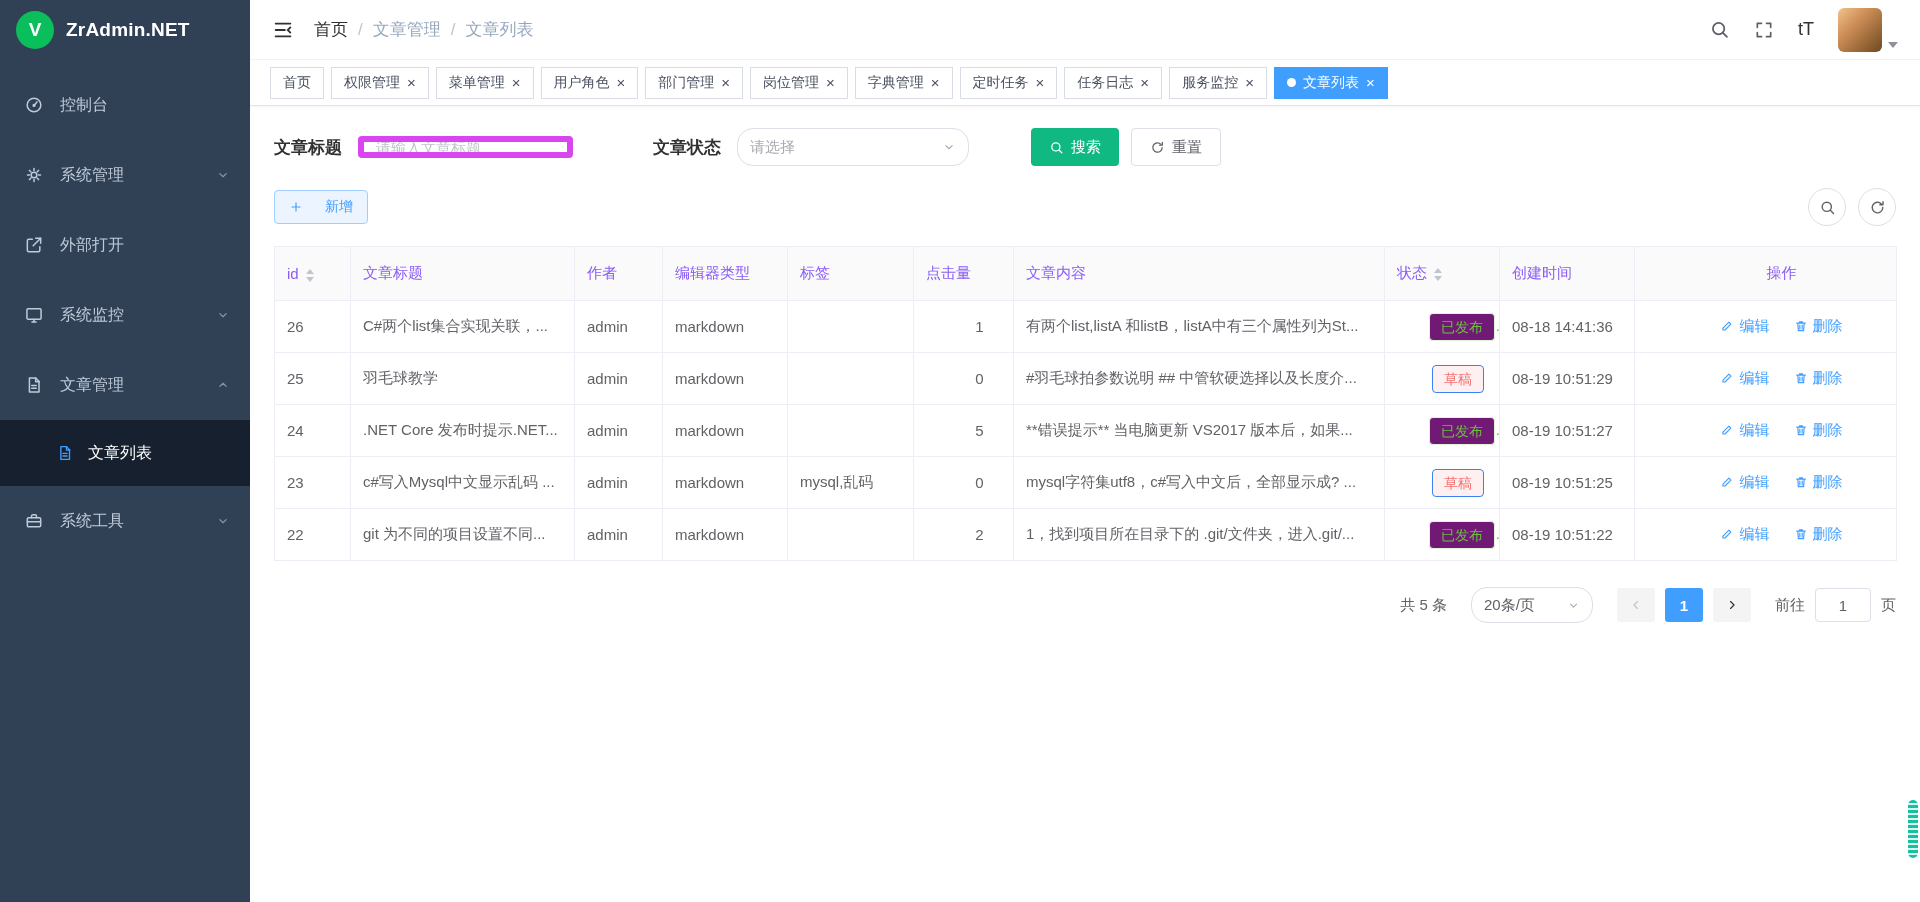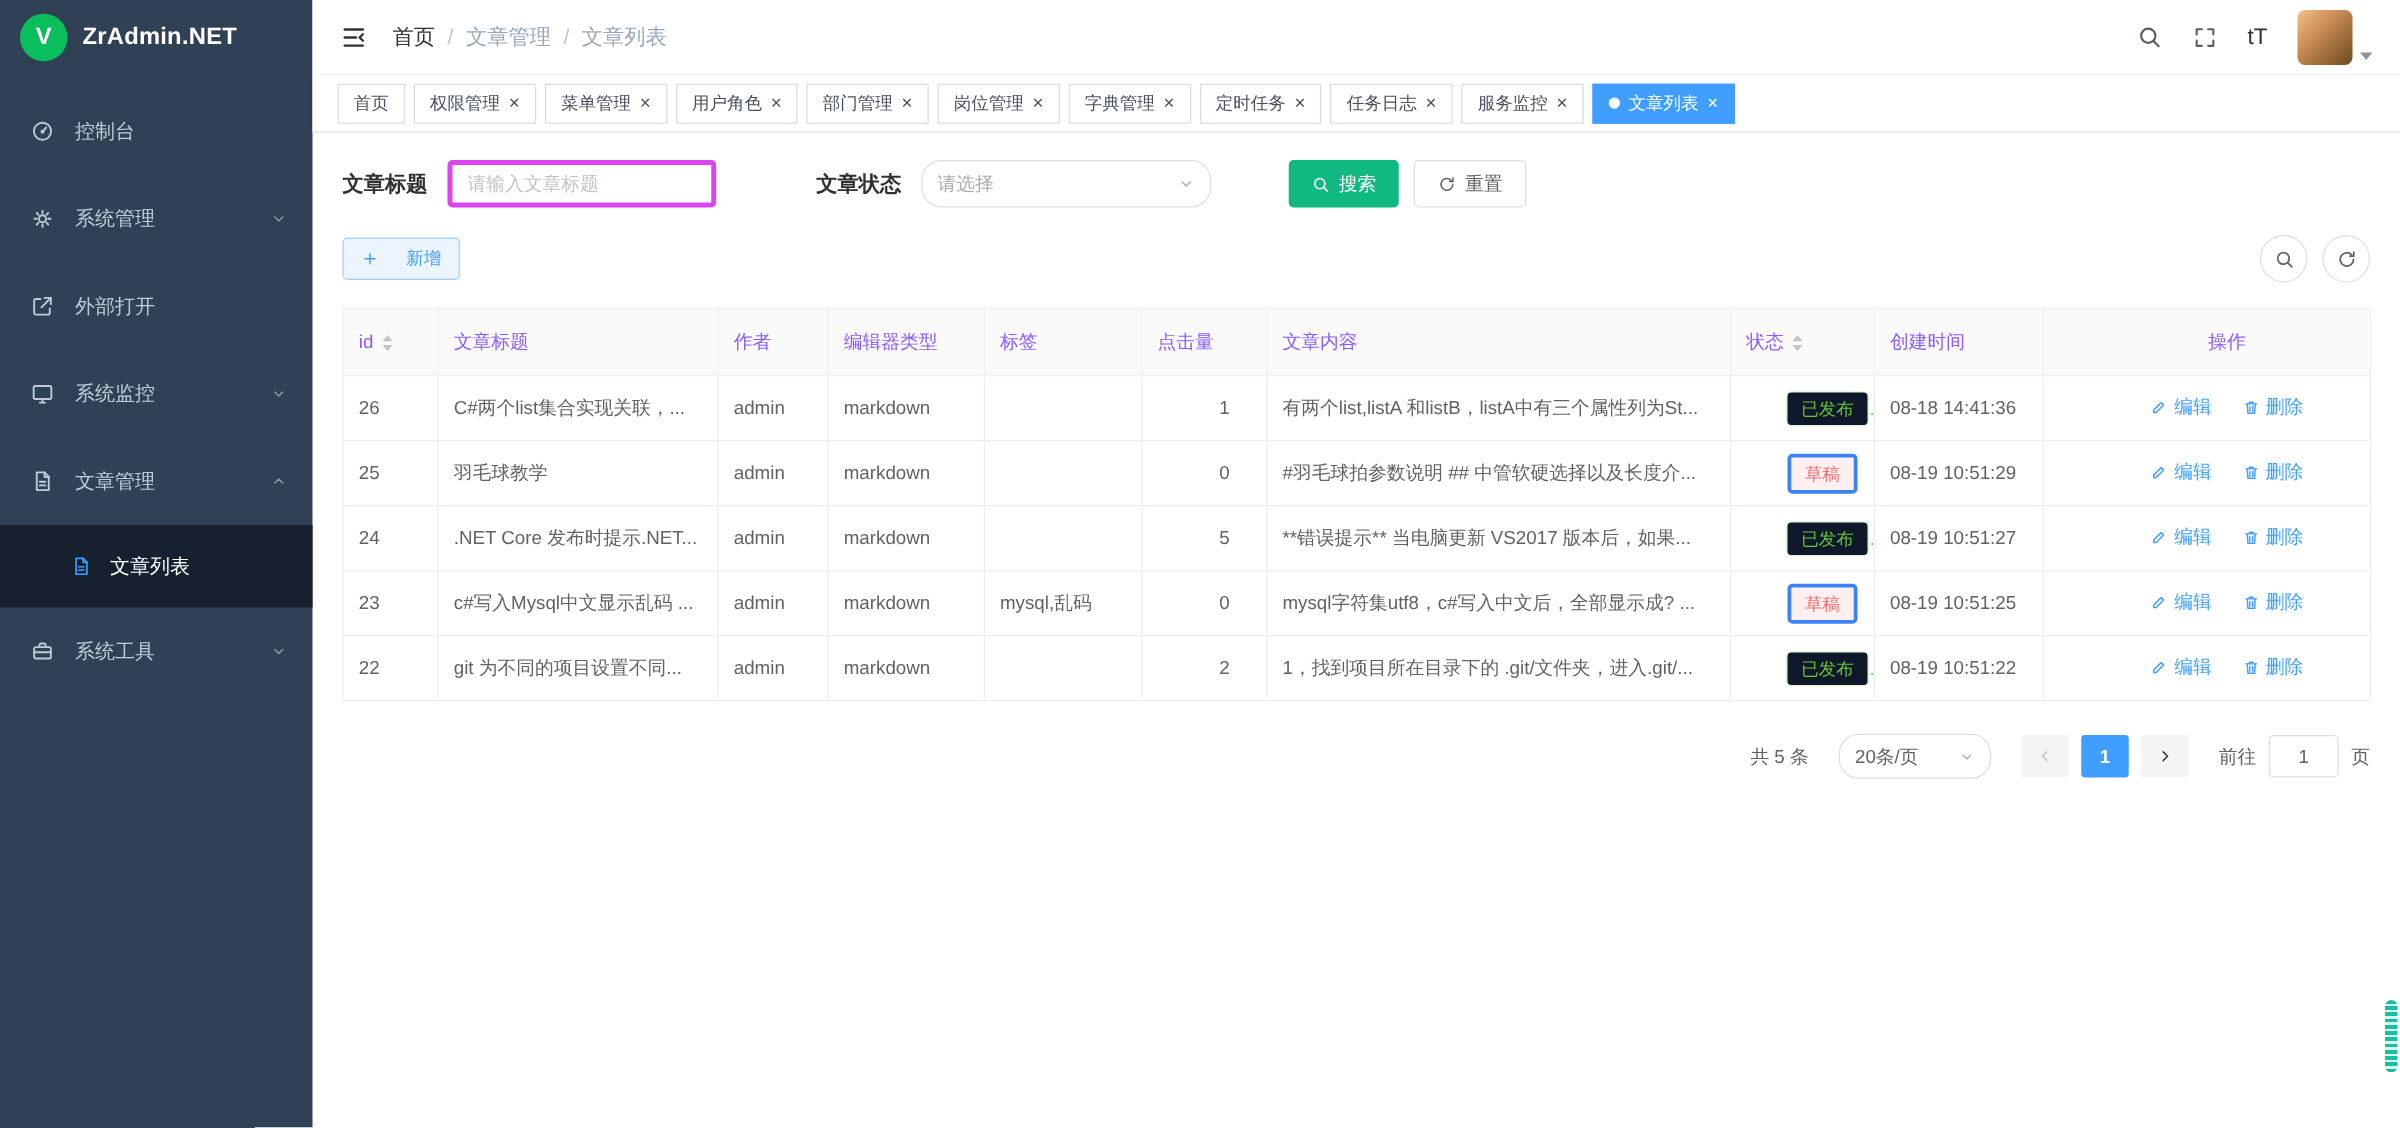--- a/index.html
+++ b/index.html
@@ -54,21 +54,21 @@
   .tag-close { font-size: 15px; line-height: 1; cursor: pointer; }
   .tag.active { background: #409eff; border-color: #409eff; color: #fff; }
   .tag .dot { width: 9px; height: 9px; border-radius: 50%; background: #fff; display: inline-block; }
 
   
   .content { padding: 22px 24px; flex: 1; position: relative; }
 
   .filter-row { display: flex; align-items: center; margin-bottom: 22px; }
   .filter-label { font-size: 17px; font-weight: bold; color: #303133; margin-right: 16px; white-space: nowrap; }
   .filter-label.second { margin-left: 80px; }
-  .text-input { width: 215px; height: 38px; border: 4px solid #d946ef; border-radius: 4px;
+  .text-input { width: 215px; height: 22px; border: 6px solid #d946ef; border-radius: 4px;
     padding: 0 12px; font-size: 15px; color: #a21caf; outline: none; font-family: inherit; }
   .text-input::placeholder { color: #bfc4cc; }
   .select { width: 232px; height: 38px; border: 1px solid #dcdfe6; border-radius: 16px; background: #fff;
     display: flex; align-items: center; justify-content: space-between; padding: 0 12px; font-size: 15px;
     color: #a8abb2; cursor: pointer; }
   .select .chev { color: #a8abb2; }
   .btn { height: 38px; border-radius: 4px; border: none; display: inline-flex; align-items: center; gap: 7px;
     padding: 0 18px; font-size: 15px; cursor: pointer; font-family: inherit; }
   .btn-search { background: #10b981; color: #fff; margin-left: 62px; }
   .btn-reset { background: #fff; color: #606266; border: 1px solid #dcdfe6; margin-left: 12px; }
@@ -85,22 +85,22 @@
   th, td { border: 1px solid #ebeef5; padding: 0 12px; text-align: left; overflow: hidden;
     white-space: nowrap; text-overflow: ellipsis; }
   th { height: 54px; background: #fafafa; color: #8b5cf6; font-weight: 500; }
   td { height: 52px; color: #606266; background: #fff; }
   th.c, td.c { text-align: center; padding-left: 44px; }
   .sort { display: inline-flex; flex-direction: column; gap: 3px; margin-left: 7px; vertical-align: middle; cursor: pointer; }
   .sort i { display: block; width: 0; height: 0; border-left: 4px solid transparent; border-right: 4px solid transparent; }
   .sort .up { border-bottom: 5px solid #c0c4cc; }
   .sort .down { border-top: 5px solid #c0c4cc; }
   .badge { display: inline-block; padding: 6px 11px; border-radius: 4px; font-size: 14px; line-height: 1; }
-  .badge[data-type="success"] { color: #67c23a; background: #0f172a; border: 1px solid #e1f3d8; }
-  .badge[data-type="danger"]  { color: #f56c6c; background: #fef0f0; border: 3px solid #3b82f6; }
+  .badge[data-type="success"] { color: #67c23a; background: #701a75; border: 1px solid #e1f3d8; }
+  .badge[data-type="danger"]  { color: #f56c6c; background: #fef0f0; border: 1px solid #3b82f6; }
   .op { color: #409eff; display: inline-flex; align-items: center; gap: 5px; margin: 0 10px;
     cursor: pointer; text-decoration: none; }
 
   
   .pagination { display: flex; align-items: center; justify-content: flex-end; margin-top: 26px; gap: 24px; font-size: 15px; color: #606266; }
   .pg-size { width: 122px; height: 36px; }
   .pg-group { display: flex; gap: 10px; align-items: center; }
   .pg-btn { min-width: 38px; height: 34px; border-radius: 3px; background: #f4f4f5; display: flex;
     align-items: center; justify-content: center; cursor: pointer; color: #303133; }
   .pg-btn.disabled { color: #c0c4cc; }

